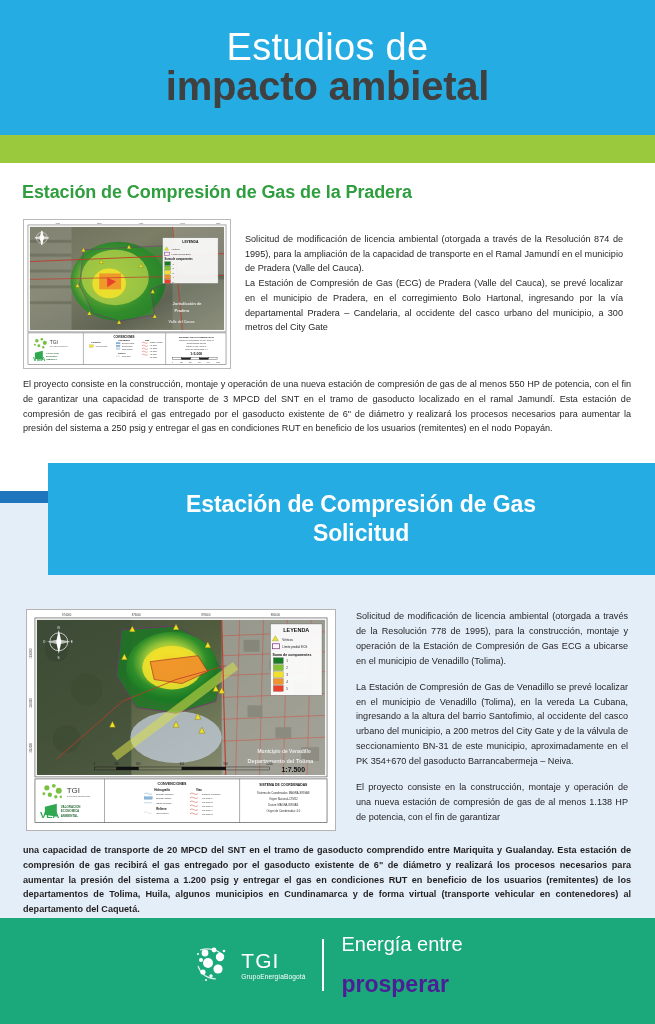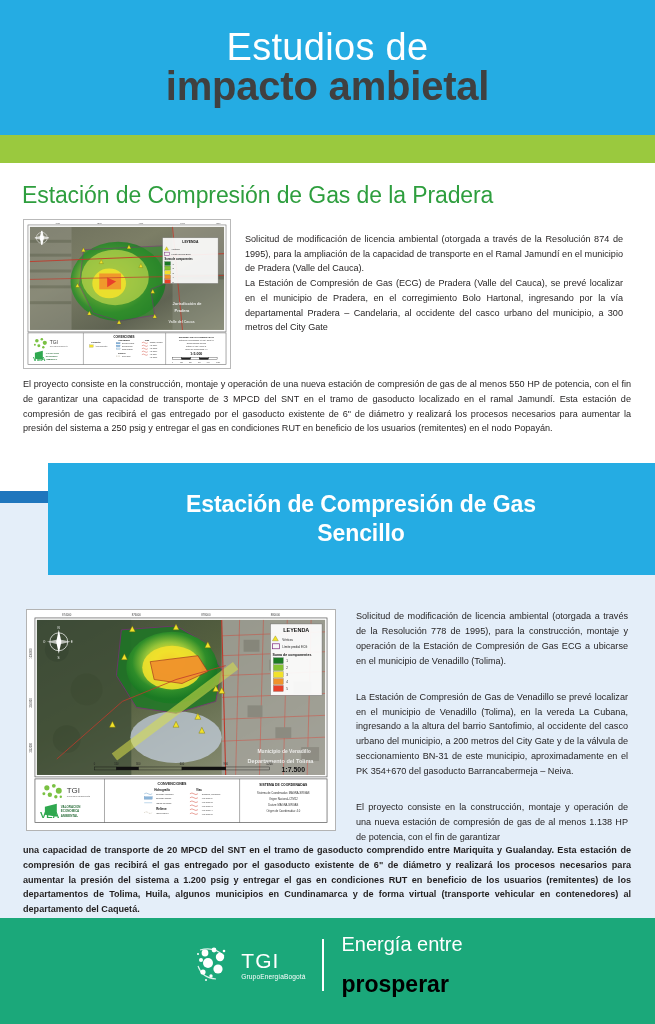--- a/index.html
+++ b/index.html
@@ -26,21 +26,21 @@
     line-height:1.06; text-align:center; margin-top:-2px;
   }
   .green-rule {
     position:absolute; left:0; top:135px; width:655px; height:28px;
     background:#9ac93e;
   }
 
   
   .sec1-title {
     position:absolute; left:22px; top:182px; width:600px;
-    color:#2e9e3e; font-size:23px; font-weight:normal; letter-spacing:-.1px;
+    color:#2e9e3e; font-size:18px; font-weight:bold; letter-spacing:-.1px;
   }
 
   .map1 {
     position:absolute; left:23px; top:219px; width:208px; height:150px;
     border:1px solid #b9b9b9; background:#ffffff; overflow:hidden;
   }
   .sec1-text {
     position:absolute; left:245px; top:232px; width:378px;
     font-size:9.1px; line-height:1.62; color:#221f1f; text-align:justify;
   }
@@ -72,21 +72,21 @@
 
   
   .map2 {
     position:absolute; left:26px; top:609px; width:310px; height:222px;
     border:1px solid #b3b3b3; background:#fff; overflow:hidden;
   }
   .sec2-text {
     position:absolute; left:356px; top:609px; width:272px;
     font-size:9.1px; line-height:1.64; color:#221f1f; text-align:justify;
   }
-  .sec2-text p + p { margin-top:21px; }
+  .sec2-text p + p { margin-top:11px; }
 
   .para-end {
     position:absolute; left:23px; top:843px; width:608px;
     font-size:9.1px; line-height:1.63; color:#221f1f; text-align:justify;font-weight:bold;
   }
 
   
   .footer {
     position:absolute; left:0; top:918px; width:655px; height:106px;
     background:#1ba87a;
@@ -94,21 +94,21 @@
   }
   .footer-inner { display:flex; align-items:center; gap:13px; margin-top:-12px;}
   .tgi-logo { display:flex; align-items:center; gap:7px; }
   .tgi-marks { width:42px; height:42px; }
   .tgi-words { display:flex; flex-direction:column; line-height:1; }
   .tgi-words .tgi-big { color:#fff; font-size:21px; letter-spacing:1px; font-weight:400; }
   .tgi-words .tgi-small { color:#fff; font-size:6.6px; letter-spacing:.1px; margin-top:3px;}
   .footer-divider { width:2px; height:52px; background:#ffffff; margin:0 4px; }
   .slogan { display:flex; flex-direction:column; line-height:1.02; }
   .slogan .s1 { color:#fff; font-size:20px; font-weight:300; }
-  .slogan .s2 { color:#000000; font-size:23px; font-weight:bold; margin-top:19px;}
+  .slogan .s2 { color:#4c1d95; font-size:23px; font-weight:bold; margin-top:19px;}
 
   
   .map-frame { position:absolute; inset:0; }
 </style>
 </head>
 <body>
 
 <div class="page">
 
   <div class="header">
@@ -300,21 +300,21 @@
     <p>La Estación de Compresión de Gas (ECG) de Pradera (Valle del Cauca), se prevé localizar en el municipio de Pradera, en el corregimiento Bolo Hartonal, ingresando por la vía departamental Pradera – Candelaria, al occidente del casco urbano del municipio, a 300 metros del City Gate</p>
   </div>
 
   <div class="para-mid">El proyecto consiste en la construcción, montaje y operación de una nueva estación de compresión de gas de al menos 550 HP de potencia, con el fin de garantizar una capacidad de transporte de 3 MPCD del SNT en el tramo de gasoducto localizado en el ramal Jamundí. Esta estación de compresión de gas recibirá el gas entregado por el gasoducto existente de 6" de diámetro y realizará los procesos necesarios para aumentar la presión del sistema a 250 psig y entregar el gas en condiciones RUT en beneficio de los usuarios (remitentes) en el nodo Popayán.</div>
 
   <div class="lightblue-bg"></div>
   <div class="dark-stripe"></div>
   <div class="banner">
     <div class="banner-text">
       <span>Estación de Compresión de Gas</span><br>
-      <span>Sencillo</span>
+      <span>Solicitud</span>
     </div>
   </div>
 
   <div class="map2">
     <svg class="map-frame" viewBox="0 0 310 222" preserveAspectRatio="none">
       <defs>
         <linearGradient id="sat2" x1="0" y1="0" x2="1" y2="1">
           <stop offset="0%" stop-color="#3f4a3a"></stop>
             <stop offset="40%" stop-color="#55603f"></stop>
           <stop offset="75%" stop-color="#7e8468"></stop>

